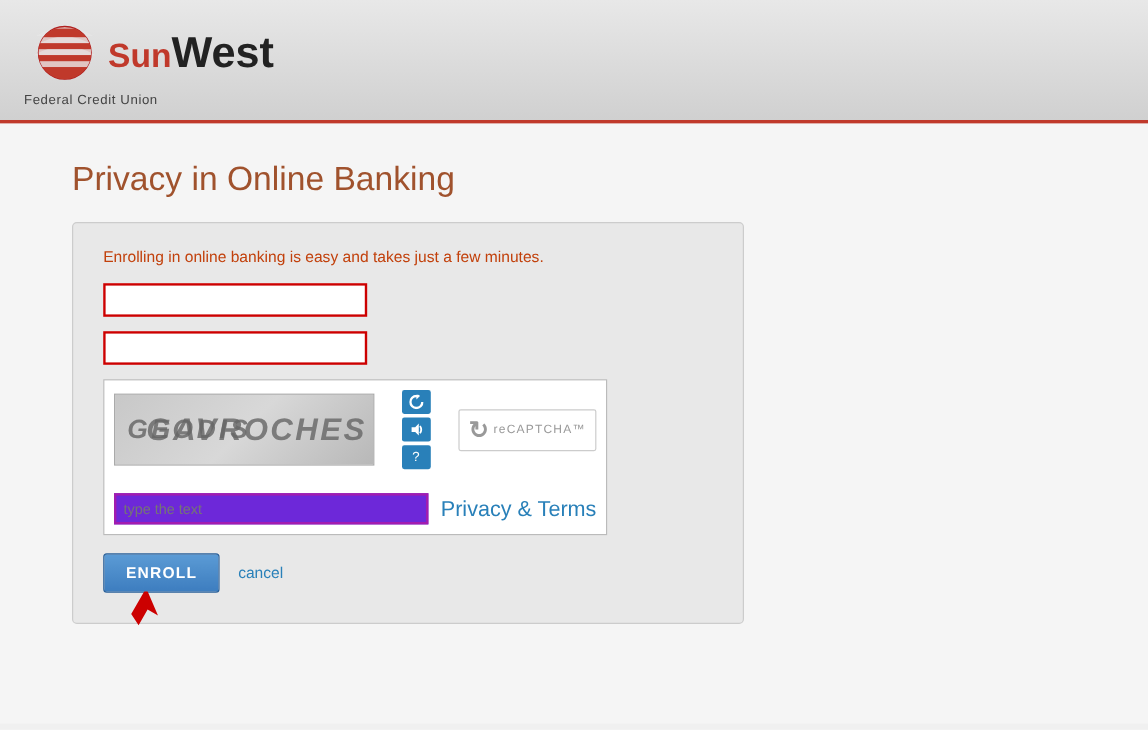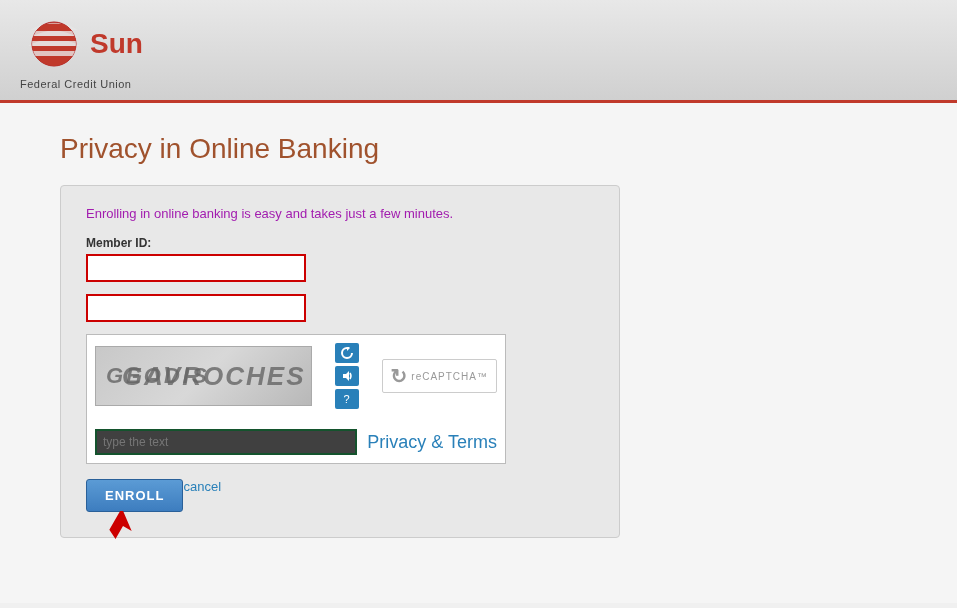--- a/index.html
+++ b/index.html
@@ -66,21 +66,21 @@
     .form-card {
       background: #e8e8e8;
       border: 1px solid #ccc;
       border-radius: 4px;
       padding: 20px 25px 25px;
       max-width: 560px;
     }
 
     .form-description {
       font-size: 13px;
-      color: #a21caf;
+      color: #c2410c;
       margin-bottom: 15px;
     }
 
     .form-group {
       margin-bottom: 12px;
     }
 
     .form-label {
       display: block;
       font-size: 12px;
@@ -193,39 +193,41 @@
 
     .captcha-input-row {
       display: flex;
       align-items: center;
       gap: 10px;
     }
 
     .captcha-input {
       width: 290px;
       height: 26px;
-      border: 2px solid #14532d;
-      background: #404040;
+      border: 2px solid #a21caf;
+      background: #6d28d9;
       padding: 2px 6px;
       font-size: 12px;
       color: #aaa;
       outline: none;
     }
 
     .privacy-terms-link {
       font-size: 18px;
       color: #2980b9;
       text-decoration: none;
       white-space: nowrap;
       text-align: right;
     }
 
     
     .button-row {
       display: flex;
+      align-items: center;
+      gap: 15px;
       position: relative;
       margin-top: 5px;
     }
 
     .enroll-button {
       background: linear-gradient(to bottom, #5b9bd5 0%, #3d7dbf 100%);
       color: white;
       font-size: 13px;
       font-weight: bold;
       letter-spacing: 1px;
@@ -280,34 +282,34 @@
         <rect x="12" y="14" width="44" height="7" fill="#c0392b" clip-path="url(#sunclip)"></rect>
         <rect x="12" y="21" width="44" height="5" fill="#e8e8e8" clip-path="url(#sunclip)" opacity="0.8"></rect>
         <rect x="12" y="26" width="44" height="5" fill="#c0392b" clip-path="url(#sunclip)"></rect>
         <rect x="12" y="31" width="44" height="5" fill="#e8e8e8" clip-path="url(#sunclip)" opacity="0.8"></rect>
         <rect x="12" y="36" width="44" height="5" fill="#c0392b" clip-path="url(#sunclip)"></rect>
         <rect x="12" y="41" width="44" height="5" fill="#e8e8e8" clip-path="url(#sunclip)" opacity="0.8"></rect>
         <rect x="12" y="46" width="44" height="10" fill="#c0392b" clip-path="url(#sunclip)"></rect>
       </svg>
       <div class="logo-brand">
         <span class="logo-sun-word">Sun</span>
+        <span class="logo-west-word">West</span>
       </div>
     </div>
     <div class="logo-subtitle">Federal Credit Union</div>
   </div>
 </header>
 
 <main class="main-content">
   <h1 class="page-title">Privacy in Online Banking</h1>
 
   <div class="form-card">
     <p class="form-description">Enrolling in online banking is easy and takes just a few minutes.</p>
 
     <div class="form-group">
-      <label class="form-label">Member ID:</label>
       <input type="text" class="form-input" style="">
     </div>
 
     <div class="form-group">
       <input type="password" class="form-input" style="">
     </div>
 
     <div class="captcha-container">
       <div class="captcha-image-row">
 

